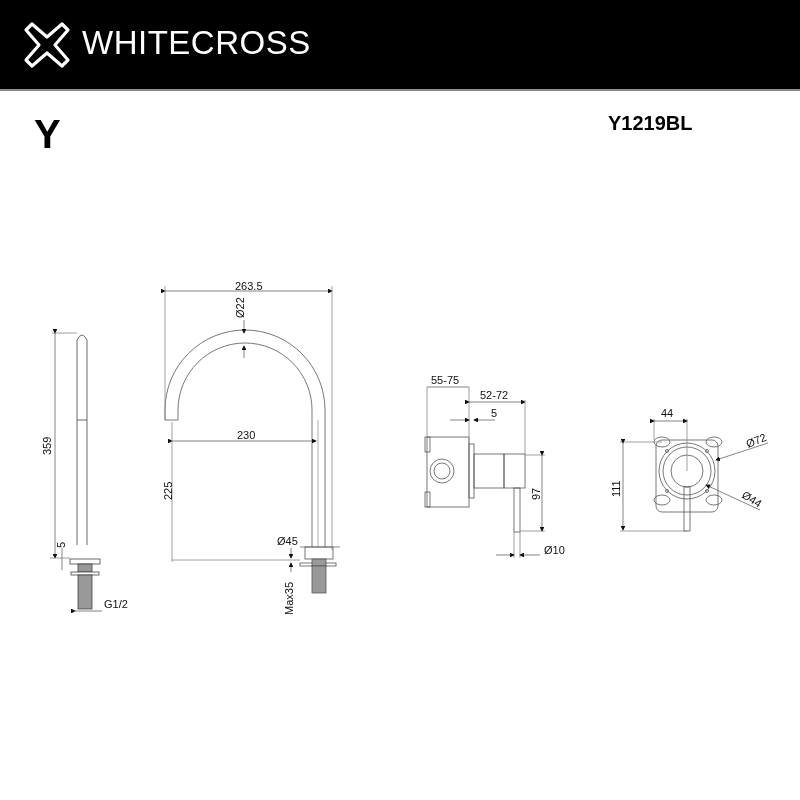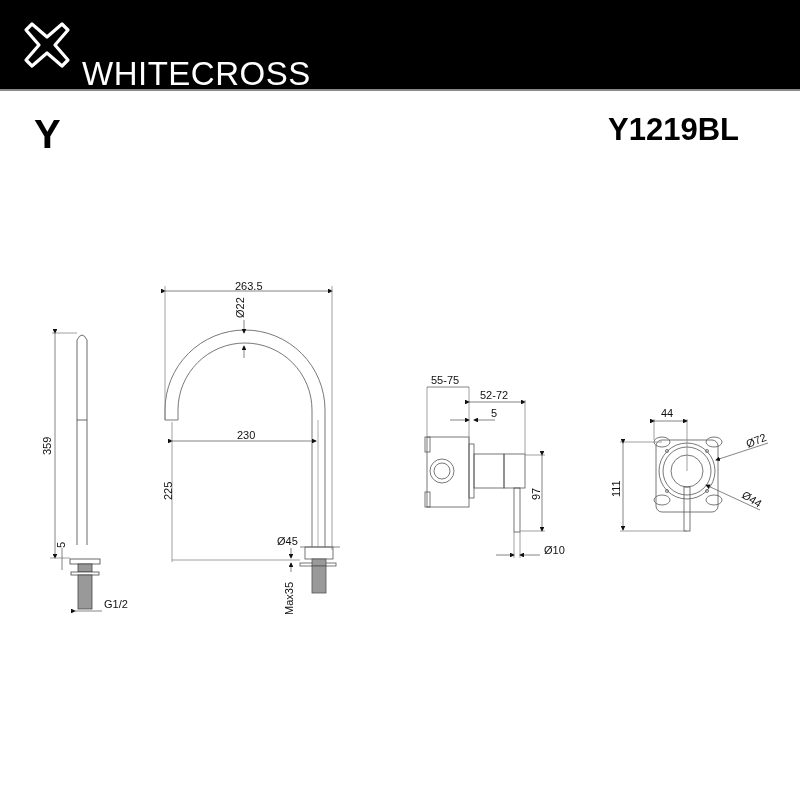--- a/index.html
+++ b/index.html
@@ -1,21 +1,21 @@
 <!DOCTYPE html>
 <html><head>
 <meta charset="utf-8">
 <style>
   html, body { margin:0; padding:0; background:#fff; }
   body { width:800px; height:800px; position:relative; overflow:hidden; font-family:"Liberation Sans", sans-serif; }
   .header { position:absolute; left:0; top:0; width:800px; height:89px; background:#000; border-bottom:2px solid #8a8a8a; }
   .logo-icon { position:absolute; left:22px; top:20px; width:50px; height:50px; }
-  .brand { position:absolute; left:82px; top:24px; color:#fff; font-size:33px; letter-spacing:0.5px; font-weight:normal;margin-top:31px; }
+  .brand { position:absolute; left:82px; top:24px; color:#fff; font-size:33px; letter-spacing:0.5px; font-weight:normal; }
   .series { position:absolute; left:34px; top:112px; font-size:40px; font-weight:bold; color:#000; }
-  .model { position:absolute; left:608px; top:112px; font-size:31px; font-weight:bold; color:#000; }
+  .model { position:absolute; left:608px; top:112px; font-size:20px; font-weight:bold; color:#000; }
   svg.drawing { position:absolute; left:0; top:0; width:800px; height:800px; }
   .dim { font-family:"Liberation Sans", sans-serif; font-size:11px; fill:#111; }
 </style>
 </head>
 <body>
 
 <div class="header">
   <svg class="logo-icon" viewBox="0 0 50 50">
     <path d="M10 4 L25 17 L40 4 L46 10 L33 25 L46 40 L40 46 L25 33 L10 46 L4 40 L17 25 L4 10 Z" fill="none" stroke="#fff" stroke-width="3.2" stroke-linejoin="round"></path>
   </svg>

